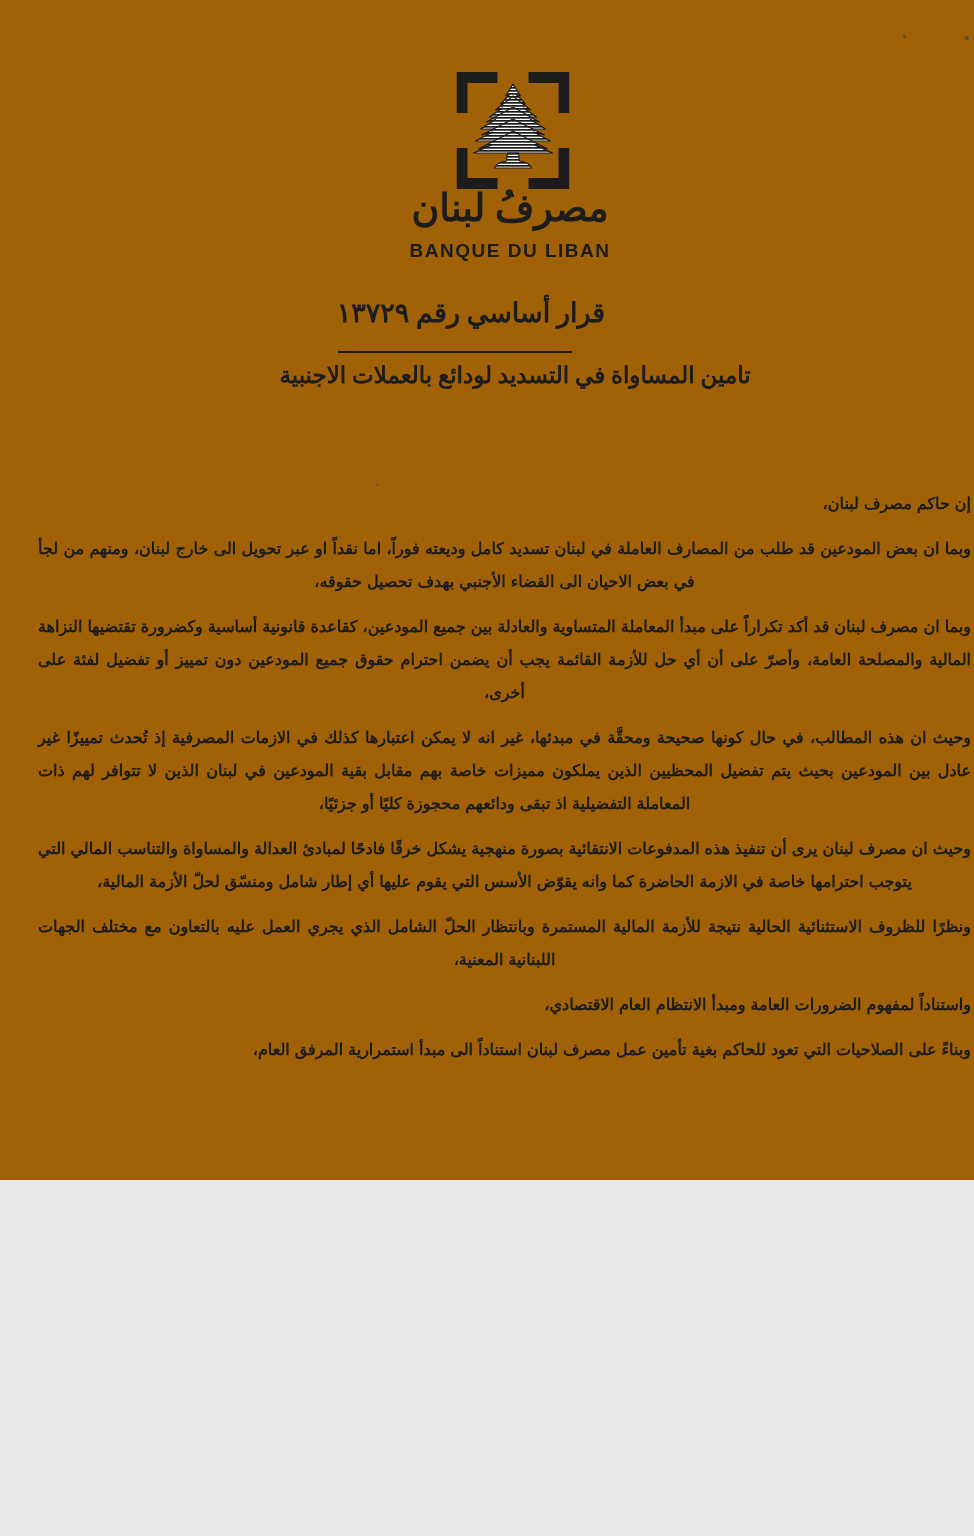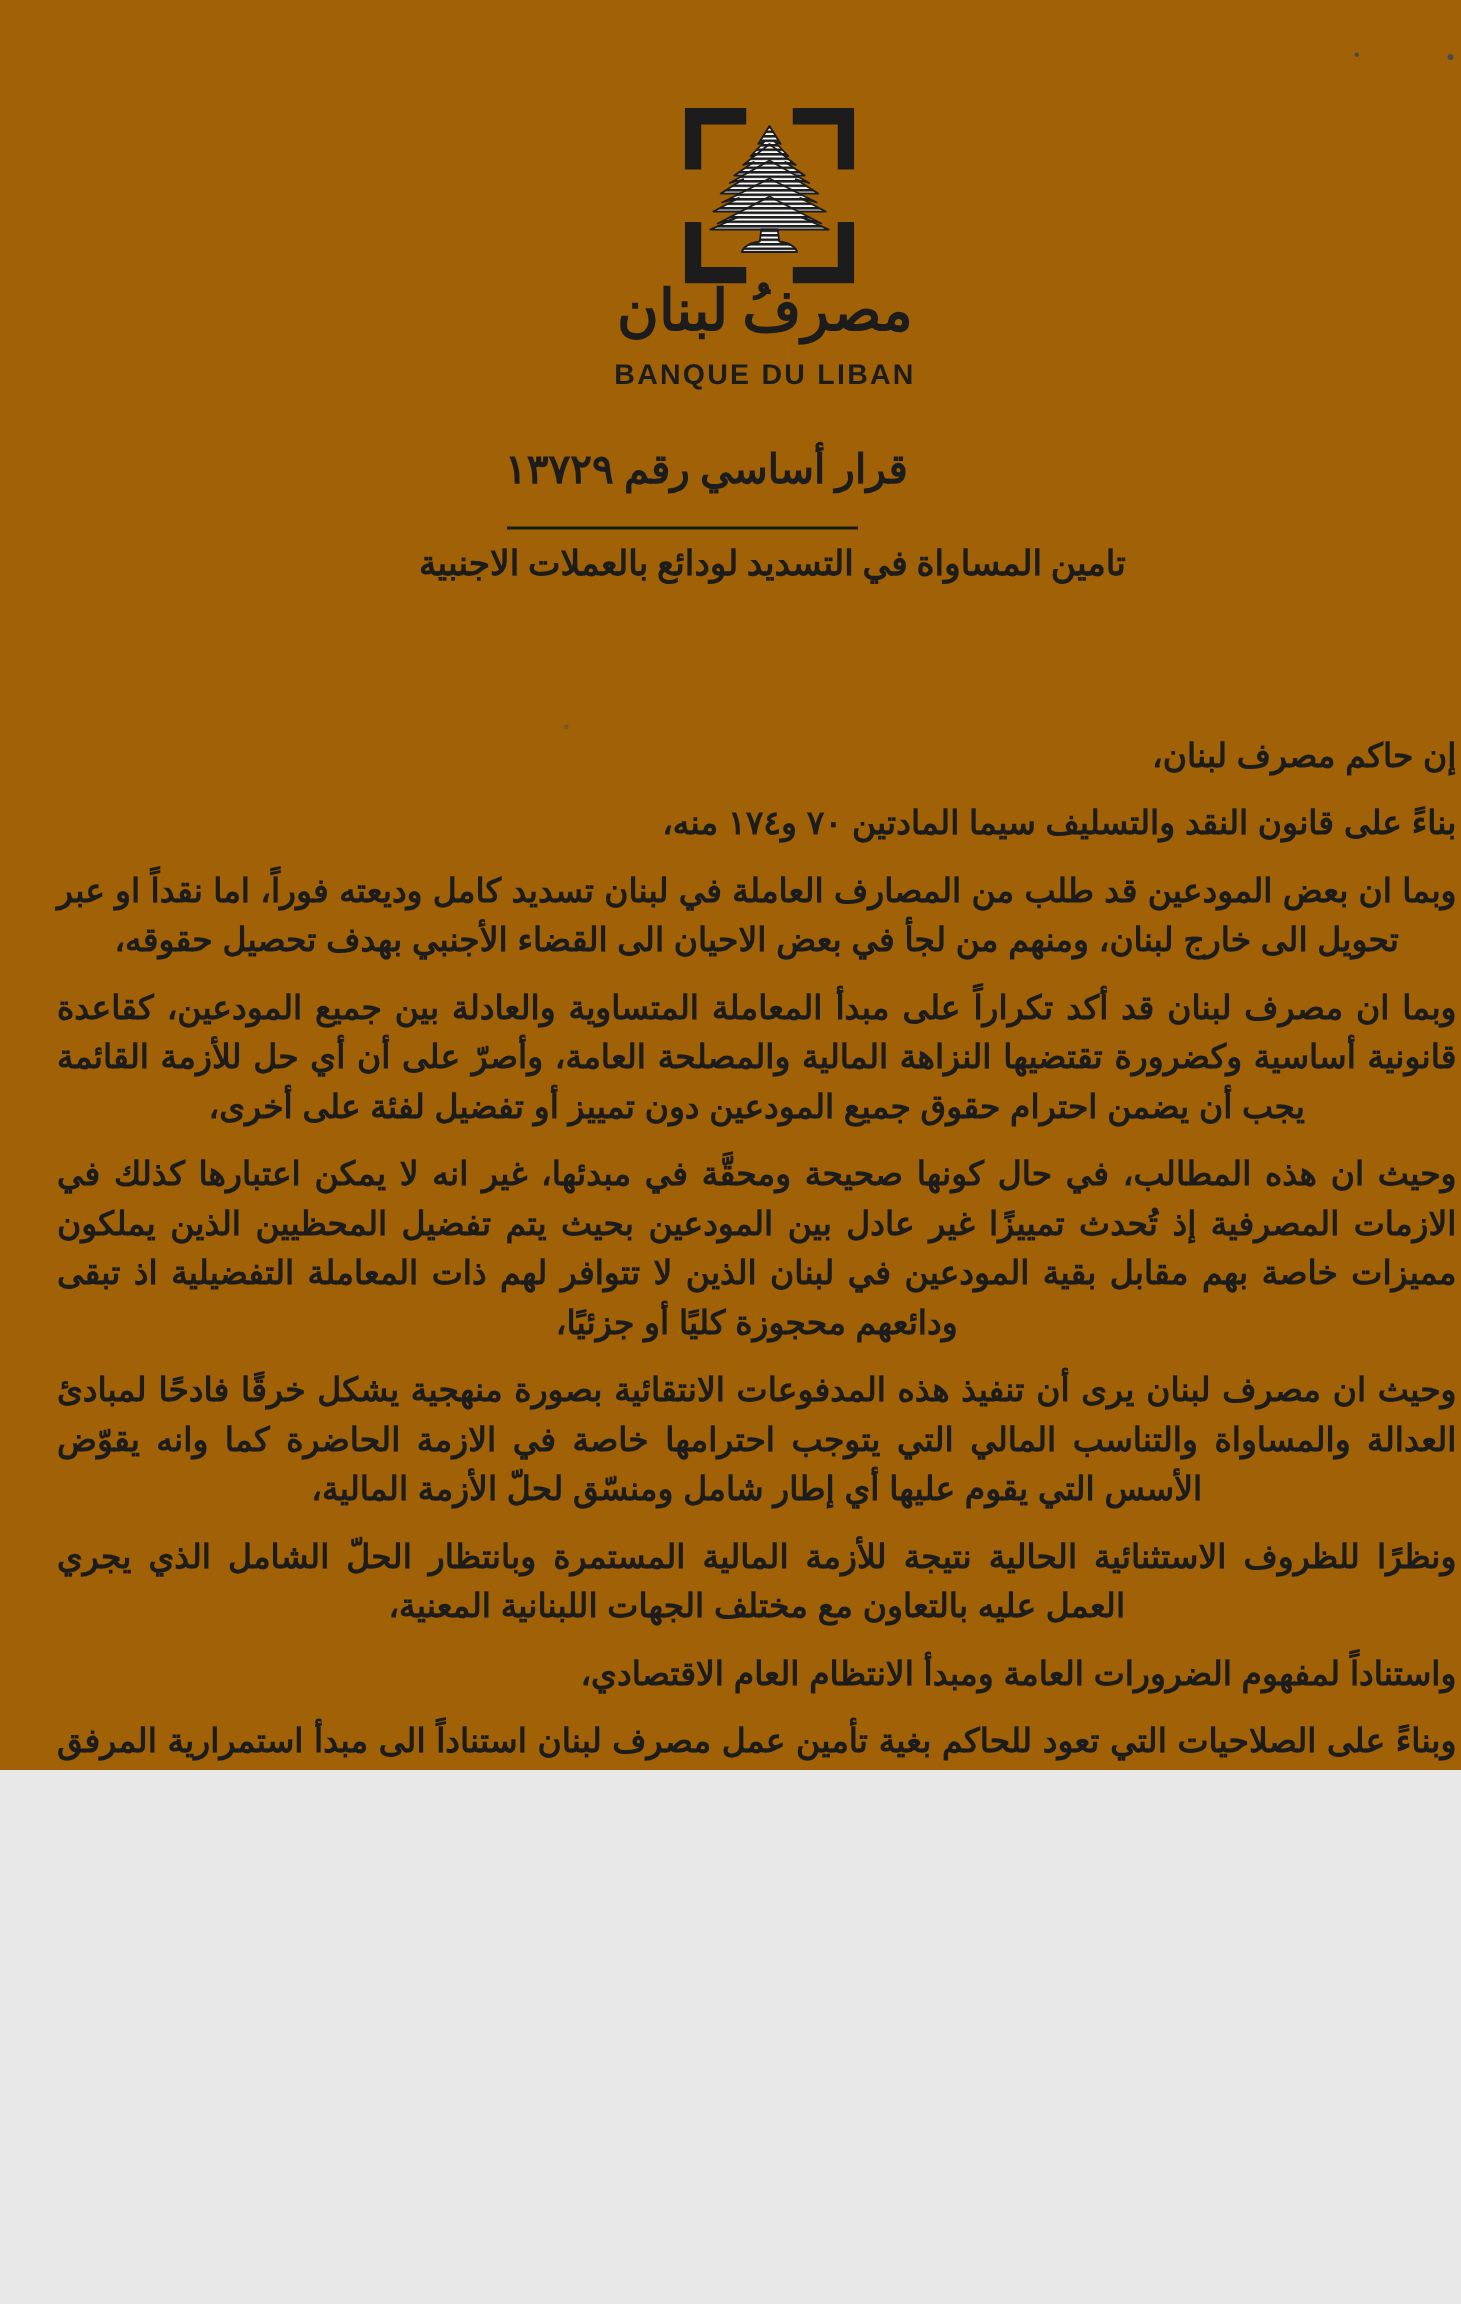--- a/index.html
+++ b/index.html
@@ -52,21 +52,21 @@
     text-align:center;
     font-size:23px; font-weight:700;
   }
 
   
   .body {
     position:absolute; top:487px; left:38px; right:33px;
   }
   .para {
     margin:0 0 12px 0;
-    font-size:22px; font-weight:700;
+    font-size:16px; font-weight:700;
     line-height:33px;
     text-align:justify;
     text-align-last:center;
     word-spacing:1px;
   }
   .para.align-right { text-align:right; text-align-last:right; }
   .para.align-right-last { text-align-last:right; }
 
   
   .mark7 { position:absolute; left:868px; top:1318px; }
@@ -118,21 +118,20 @@
   <div class="bank-ar" lang="ar" dir="rtl">مصرفُ لبنان</div>
   <div class="bank-fr">BANQUE DU LIBAN</div>
 
   <div class="decision-no" lang="ar" dir="rtl">قرار أساسي رقم ١٣٧٢٩</div>
   <div class="rule"></div>
   <div class="decision-subject" lang="ar" dir="rtl">تامين المساواة في التسديد لودائع بالعملات الاجنبية</div>
 
   <main class="body" lang="ar" dir="rtl">
 
   <p class="para align-right">إن حاكم مصرف لبنان،</p>
-      <p class="para align-right">بناءً على قانون النقد والتسليف سيما المادتين ٧٠ و١٧٤ منه،</p>
       <p class="para align-center-last">وبما ان بعض المودعين قد طلب من المصارف العاملة في لبنان تسديد كامل وديعته فوراً، اما نقداً او عبر تحويل الى خارج لبنان، ومنهم من لجأ في بعض الاحيان الى القضاء الأجنبي بهدف تحصيل حقوقه،</p>
       <p class="para align-center-last">وبما ان مصرف لبنان قد أكد تكراراً على مبدأ المعاملة المتساوية والعادلة بين جميع المودعين، كقاعدة قانونية أساسية وكضرورة تقتضيها النزاهة المالية والمصلحة العامة، وأصرّ على أن أي حل للأزمة القائمة يجب أن يضمن احترام حقوق جميع المودعين دون تمييز أو تفضيل لفئة على أخرى،</p>
       <p class="para align-center-last">وحيث ان هذه المطالب، في حال كونها صحيحة ومحقَّة في مبدئها، غير انه لا يمكن اعتبارها كذلك في الازمات المصرفية إذ تُحدث تمييزًا غير عادل بين المودعين بحيث يتم تفضيل المحظيين الذين يملكون مميزات خاصة بهم مقابل بقية المودعين في لبنان الذين لا تتوافر لهم ذات المعاملة التفضيلية اذ تبقى ودائعهم محجوزة كليًا أو جزئيًا،</p>
       <p class="para align-center-last">وحيث ان مصرف لبنان يرى أن تنفيذ هذه المدفوعات الانتقائية بصورة منهجية يشكل خرقًا فادحًا لمبادئ العدالة والمساواة والتناسب المالي التي يتوجب احترامها خاصة في الازمة الحاضرة كما وانه يقوّض الأسس التي يقوم عليها أي إطار شامل ومنسّق لحلّ الأزمة المالية،</p>
       <p class="para align-center-last">ونظرًا للظروف الاستثنائية الحالية نتيجة للأزمة المالية المستمرة وبانتظار الحلّ الشامل الذي يجري العمل عليه بالتعاون مع مختلف الجهات اللبنانية المعنية،</p>
       <p class="para align-right">واستناداً لمفهوم الضرورات العامة ومبدأ الانتظام العام الاقتصادي،</p>
       <p class="para align-right-last">وبناءً على الصلاحيات التي تعود للحاكم بغية تأمين عمل مصرف لبنان استناداً الى مبدأ استمرارية المرفق العام،</p>
     </main>
 
   <svg class="mark7" width="38" height="52" viewBox="0 0 38 52" xmlns="http://www.w3.org/2000/svg">

